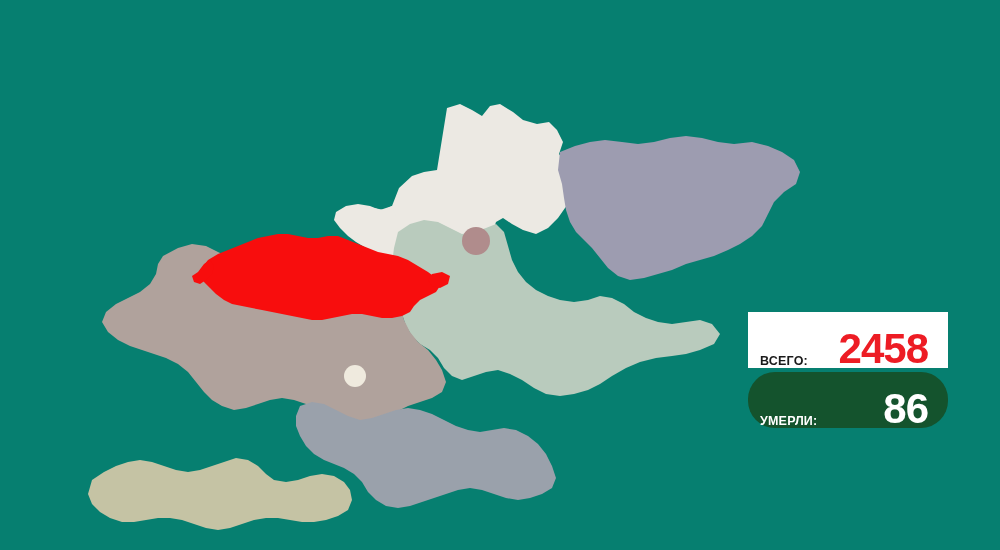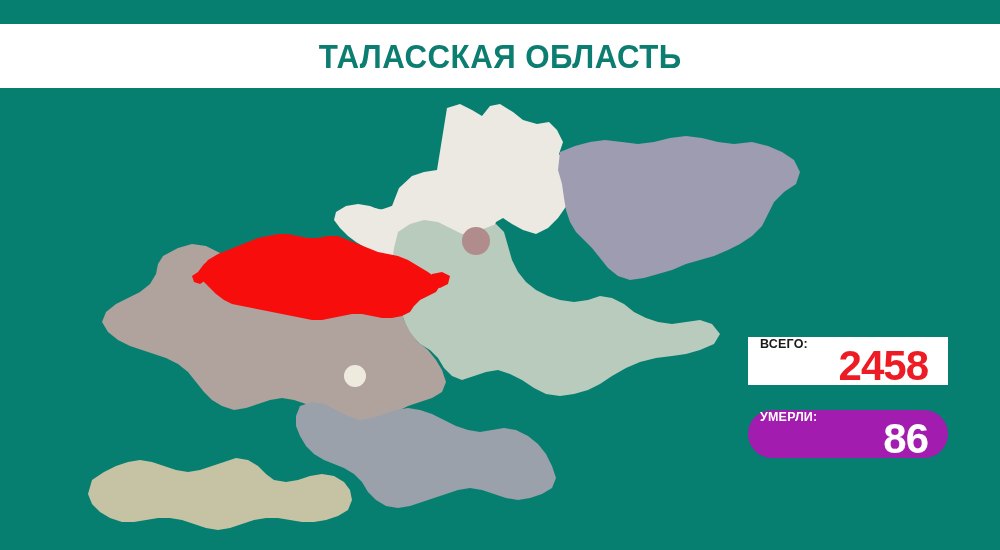--- a/index.html
+++ b/index.html
@@ -58,29 +58,28 @@
 
   
   .stats {
     position: absolute;
     left: 748px;
     top: 312px;
     width: 200px;
   }
   .stat-row {
     position: relative;
-    height: 48px;
+    height: 56px;
     display: flex;
-    align-items: flex-start;
+    align-items: flex-end;
     margin-bottom: 4px;
     box-sizing: border-box;
-    margin-top: 25px;
   }
   .stat-row.light { background: #ffffff; }
-  .stat-row.dark  { background: #a21caf; margin-bottom: 0; border-radius: 27px; }
+  .stat-row.dark  { background: #14532d; margin-bottom: 0; border-radius: 27px; }
 
   .stat-label {
     font-size: 12.5px;
     font-weight: bold;
     letter-spacing: 0.2px;
     padding-left: 12px;
     white-space: nowrap;
   }
   .stat-row.light .stat-label { color: #1a1a1a; }
   .stat-row.dark  .stat-label { color: #ffffff; }
@@ -96,23 +95,20 @@
   }
   .stat-value.total      { color: #ed1c24; }
   .stat-value.discharged { color: #18b14b; }
   .stat-value.died       { color: #ffffff; }
 </style>
 </head>
 <body>
 
 <div class="page">
 
-  <div class="title-band">
-    <div class="title-text">ТАЛАССКАЯ ОБЛАСТЬ</div>
-  </div>
 
   <div class="map-wrap">
     <svg class="map-svg" viewBox="0 0 1000 462" xmlns="http://www.w3.org/2000/svg">
 
       <path fill="#ece9e3" d="M392,118 L399,100 L412,88 L424,84 L437,82 L447,20 L460,16 L472,22 L482,28 L490,18
                L500,16 L513,24 L523,32 L537,36 L549,34 L557,42 L563,54 L559,66 L566,76 L580,80
                L594,76 L607,74 L619,78 L631,74 L643,78 L650,88 L640,96 L624,102 L609,106 L596,112
                L584,110 L572,112 L565,120 L558,130 L548,140 L536,146 L523,142 L512,136 L503,130
                L496,134 L492,146 L494,160 L500,172 L505,186 L502,198 L494,208 L484,216 L472,222
                L460,228 L449,232 L438,230 L430,222 L424,212 L414,204 L402,202 L392,196 L384,186

